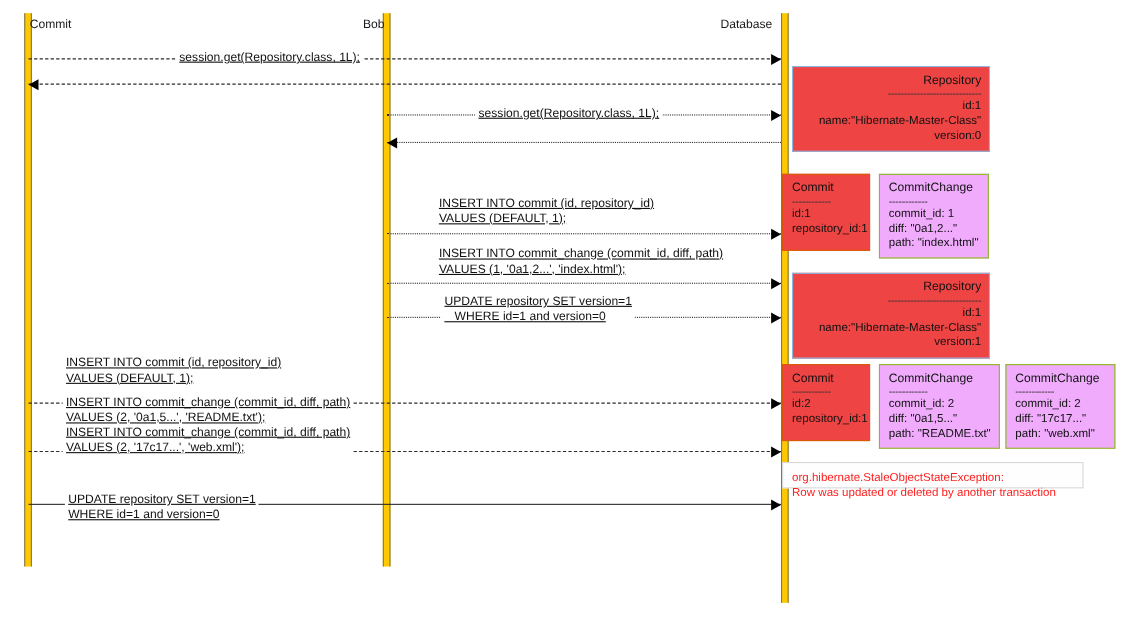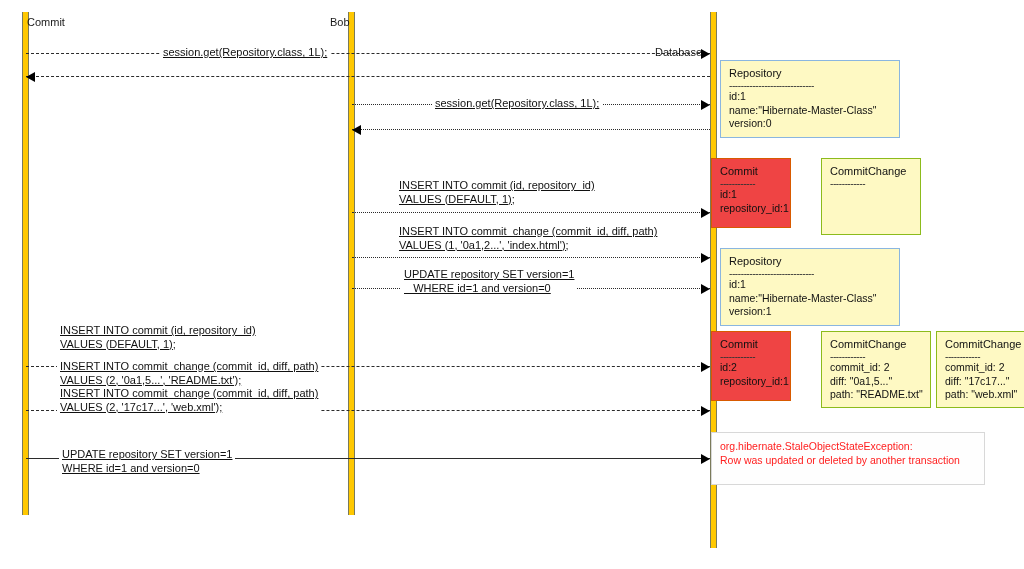--- a/index.html
+++ b/index.html
@@ -93,23 +93,23 @@
   .note .note-sep {
     display: block;
     line-height: 9px;
     font-size: 10px;
     letter-spacing: -0.4px;
     color: #333;
   }
   .note .note-body {
     display: block;
   }
-  .note-blue   { background: #fef9c3; border-color: #8ab6e0; }
+  .note-blue   { background: #ef4444; border-color: #8ab6e0; text-align: right; }
   .note-orange { background: #ef4444; border-color: #d85a00; }
-  .note-green  { background: #fef9c3; border-color: #8cbb1c; margin-left: 22px; }
+  .note-green  { background: #f0abfc; border-color: #8cbb1c; }
 
   .note-exception {
     position: absolute;
     box-sizing: border-box;
     background: #FEFEFE;
     border: 1px solid #d8d8d8;
     color: #FF2020;
     font-size: 10.5px;
     line-height: 14px;
     padding: 6px 8px;
@@ -118,21 +118,21 @@
 </style>
 </head>
 <body>
 
 <div id="canvas">
     <div class="lifeline" style="left: 22px; top: 12px; height: 503px;"></div>
     <div class="actor-label" style="left: 27px; top: 16px;">Commit</div>
     <div class="lifeline" style="left: 348px; top: 12px; height: 503px;"></div>
     <div class="actor-label" style="left: 330px; top: 16px;">Bob</div>
     <div class="lifeline" style="left: 710px; top: 12px; height: 536px;"></div>
-    <div class="actor-label" style="left: 655px; top: 16px; margin-top: 30px;">Database</div>
+    <div class="actor-label" style="left: 655px; top: 16px;">Database</div>
     <div class="msg-line style-dashed" style="left: 26px; top: 53px; width: 684px;"></div>
     <div class="arrowhead right" style="top: 49px; left: 701px;"></div>
     <div class="msg-text" style="left: 160px; top: 46px;">session.get(Repository.class, 1L);</div>
     <div class="msg-line style-dashed" style="left: 26px; top: 76px; width: 684px;"></div>
     <div class="arrowhead left" style="top: 72px; left: 26px;"></div>
     <div class="msg-line style-dotted" style="left: 352px; top: 104px; width: 358px;"></div>
     <div class="arrowhead right" style="top: 100px; left: 701px;"></div>
     <div class="msg-text" style="left: 432px; top: 97px;">session.get(Repository.class, 1L);</div>
     <div class="msg-line style-dotted" style="left: 352px; top: 129px; width: 358px;"></div>
     <div class="arrowhead left" style="top: 125px; left: 352px;"></div>
@@ -160,27 +160,29 @@
 VALUES (2, '17c17...', 'web.xml');</div>
     <div class="msg-line style-solid" style="left: 26px; top: 458px; width: 684px;"></div>
     <div class="arrowhead right" style="top: 454px; left: 701px;"></div>
     <div class="msg-text" style="left: 59px; top: 448px;">UPDATE repository SET version=1
 WHERE id=1 and version=0</div>
     <div class="note note-blue" style="left: 720px; top: 60px; width: 180px; height: 78px;"><span class="note-title">Repository</span><span class="note-sep">-----------------------------</span><span class="note-body">id:1
 name:"Hibernate-Master-Class"
 version:0</span></div>
     <div class="note note-orange" style="left: 711px; top: 158px; width: 80px; height: 70px;"><span class="note-title">Commit</span><span class="note-sep">------------</span><span class="note-body">id:1
 repository_id:1</span></div>
-    <div class="note note-green" style="left: 799px; top: 158px; width: 100px; height: 77px;"><span class="note-title">CommitChange</span><span class="note-sep">------------</span></div>
+    <div class="note note-green" style="left: 799px; top: 158px; width: 100px; height: 77px;"><span class="note-title">CommitChange</span><span class="note-sep">------------</span><span class="note-body">commit_id: 1
+diff: "0a1,2..."
+path: "index.html"</span></div>
     <div class="note note-blue" style="left: 720px; top: 248px; width: 180px; height: 78px;"><span class="note-title">Repository</span><span class="note-sep">-----------------------------</span><span class="note-body">id:1
 name:"Hibernate-Master-Class"
 version:1</span></div>
     <div class="note note-orange" style="left: 711px; top: 331px; width: 80px; height: 70px;"><span class="note-title">Commit</span><span class="note-sep">------------</span><span class="note-body">id:2
 repository_id:1</span></div>
     <div class="note note-green" style="left: 799px; top: 331px; width: 110px; height: 77px;"><span class="note-title">CommitChange</span><span class="note-sep">------------</span><span class="note-body">commit_id: 2
 diff: "0a1,5..."
 path: "README.txt"</span></div>
     <div class="note note-green" style="left: 914px; top: 331px; width: 100px; height: 77px;"><span class="note-title">CommitChange</span><span class="note-sep">------------</span><span class="note-body">commit_id: 2
 diff: "17c17..."
 path: "web.xml"</span></div>
-    <div class="note-exception" style="left: 711px; top: 432px; width: 274px; height: 53px;">org.hibernate.StaleObjectStateException:
+    <div class="note-exception" style="left: 711px; top: 420px; width: 274px; height: 24px;">org.hibernate.StaleObjectStateException:
 Row was updated or deleted by another transaction</div>
   </div>
 
 </body></html>

